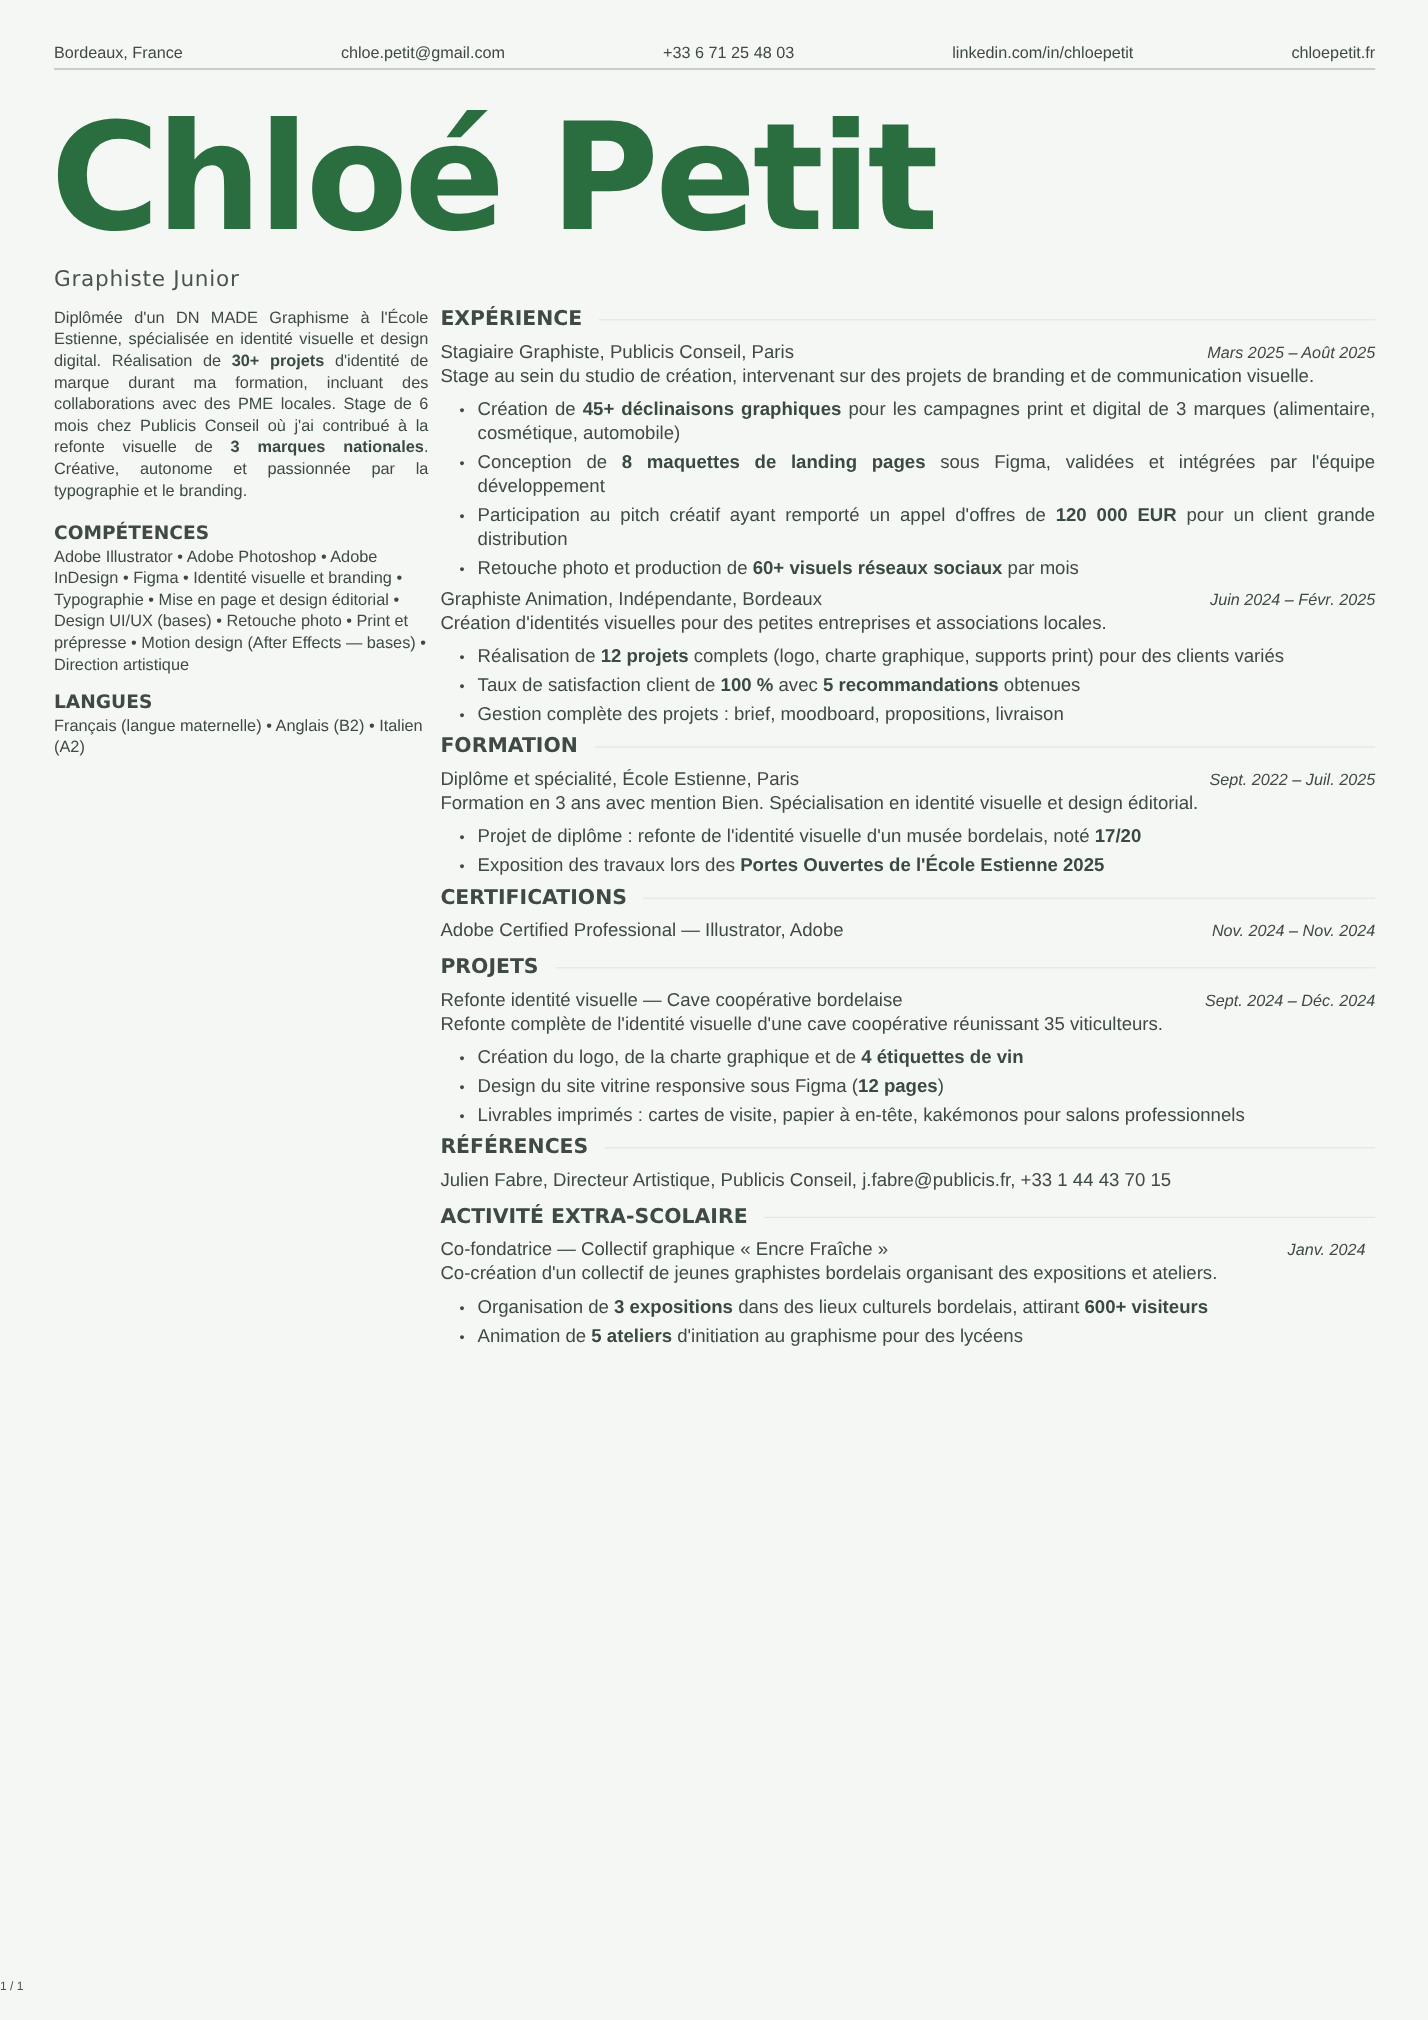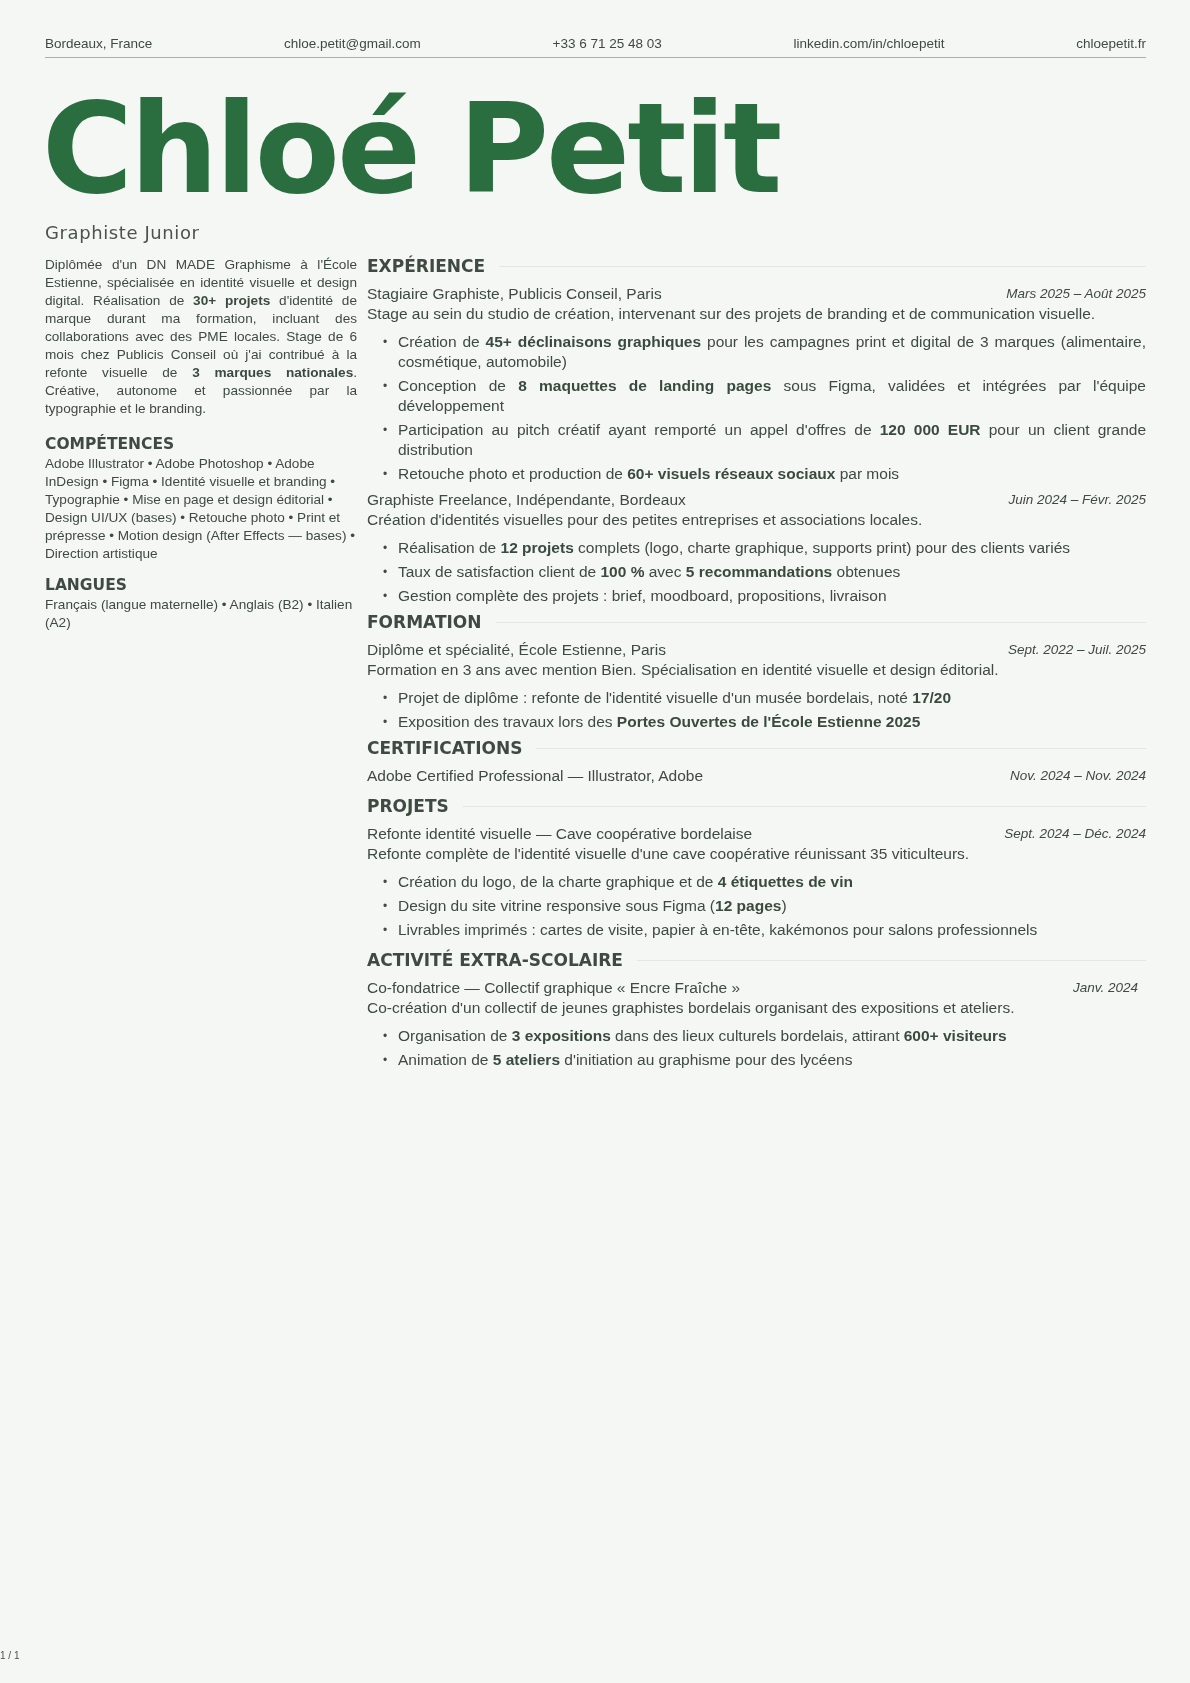--- a/index.html
+++ b/index.html
@@ -118,21 +118,21 @@
         <ul class="bullets">
           <li><span>Création de </span><b class="hl">45+ déclinaisons graphiques</b><span> pour les campagnes print et digital de 3 marques (alimentaire, cosmétique, automobile)</span></li>
           <li><span>Conception de </span><b class="hl">8 maquettes de landing pages</b><span> sous Figma, validées et intégrées par l'équipe développement</span></li>
           <li><span>Participation au pitch créatif ayant remporté un appel d'offres de </span><b class="hl">120 000 EUR</b><span> pour un client grande distribution</span></li>
           <li><span>Retouche photo et production de </span><b class="hl">60+ visuels réseaux sociaux</b><span> par mois</span></li>
         </ul>
       </div>
 
       <div class="entry" style="margin-top:6px;">
         <div class="entry-head">
-          <span>Graphiste Freelance, Indépendante, Bordeaux</span>
+          <span>Graphiste Animation, Indépendante, Bordeaux</span>
           <span class="entry-date">Juin 2024 – Févr. 2025</span>
         </div>
         <div class="entry-desc">Création d'identités visuelles pour des petites entreprises et associations locales.</div>
         <ul class="bullets">
           <li><span>Réalisation de </span><b class="hl">12 projets</b><span> complets (logo, charte graphique, supports print) pour des clients variés</span></li>
           <li><span>Taux de satisfaction client de </span><b class="hl">100 %</b><span> avec </span><b class="hl">5 recommandations</b><span> obtenues</span></li>
           <li><span>Gestion complète des projets : brief, moodboard, propositions, livraison</span></li>
         </ul>
       </div>
     </div>
@@ -180,20 +180,27 @@
         </div>
         <div class="entry-desc">Refonte complète de l'identité visuelle d'une cave coopérative réunissant 35 viticulteurs.</div>
         <ul class="bullets">
           <li><span>Création du logo, de la charte graphique et de </span><b class="hl">4 étiquettes de vin</b></li>
           <li><span>Design du site vitrine responsive sous Figma (</span><b class="hl">12 pages</b><span>)</span></li>
           <li><span>Livrables imprimés : cartes de visite, papier à en-tête, kakémonos pour salons professionnels</span></li>
         </ul>
       </div>
     </div>
 
+    <div class="section sec">
+      <div class="section-head">
+        <span>RÉFÉRENCES</span>
+        <span class="rule"></span>
+      </div>
+      <div class="entry">Julien Fabre, Directeur Artistique, Publicis Conseil, j.fabre@publicis.fr, +33 1 44 43 70 15</div>
+    </div>
 
     <div class="section sec close">
       <div class="section-head">
         <span>ACTIVITÉ EXTRA-SCOLAIRE</span>
         <span class="rule"></span>
       </div>
       <div class="entry">
         <div class="entry-head" style="padding-right:8px;">
           <span>Co-fondatrice — Collectif graphique « Encre Fraîche »</span>
           <span class="entry-date">Janv. 2024</span>

